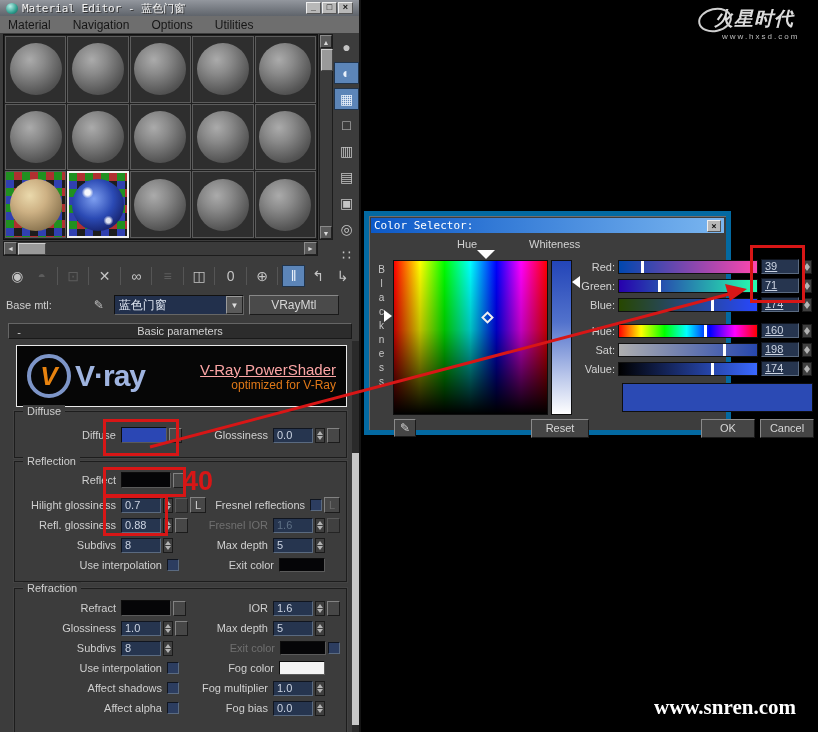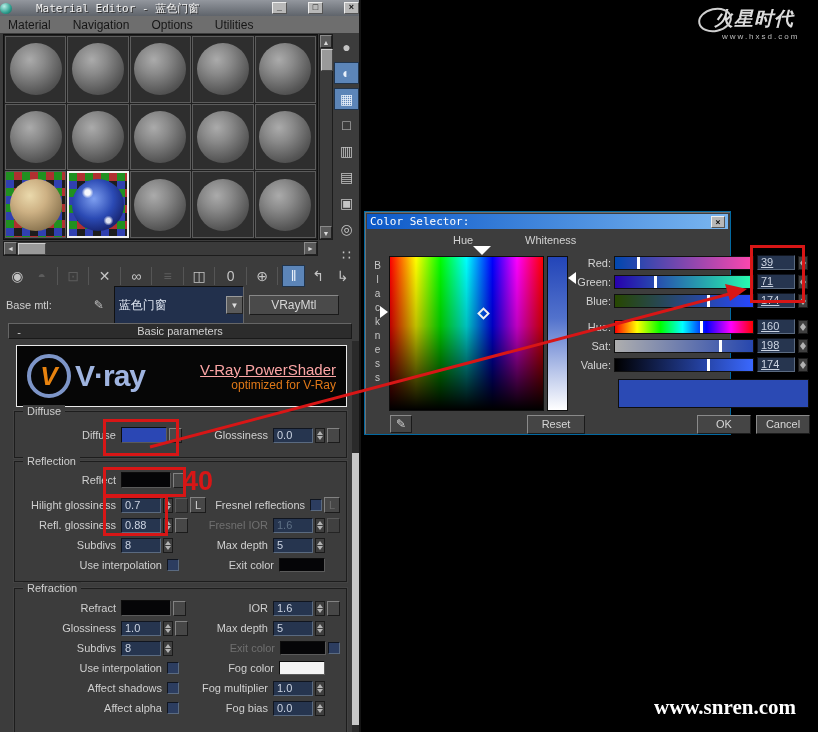--- a/index.html
+++ b/index.html
@@ -4,21 +4,21 @@
 <style>
   * { margin:0; padding:0; box-sizing:border-box; }
   html,body { width:818px; height:732px; background:#000; overflow:hidden;
     font-family:"Liberation Sans", sans-serif; font-size:11px; color:#cfcfcf; }
 
   
   #med { position:absolute; left:0; top:0; width:361px; height:732px;
     background:#3c3c3c; border-right:2px solid #141414; }
   #titlebar { position:absolute; left:0; top:0; width:100%; height:16px;
     background:linear-gradient(180deg,#93979e,#5f646b);
-    display:flex; align-items:center; padding:0 0;gap:20px; }
+    display:flex; align-items:center; padding:0 6px; }
   #titlebar .ticon { width:12px; height:11px; border-radius:50%;
     background:radial-gradient(circle at 35% 30%, #b8f0e8, #2e9e8e 60%, #115a50); margin-right:4px; }
   #titlebar .ttext { flex:1; font-family:"DejaVu Sans Mono", monospace; font-size:11px;
     color:#f2f2f2; text-shadow:1px 1px 0 #333; white-space:nowrap; overflow:hidden; }
   .winbtn { width:15px; height:12px; margin-left:1px; background:#b8b8b8;
     border:1px solid; border-color:#eee #555 #555 #eee; color:#111; font-size:9px;
     line-height:9px; text-align:center; font-weight:bold; }
   #menubar { position:absolute; left:0; top:16px; width:100%; height:17px;
     background:#6e6e6e; display:flex; align-items:center; gap:22px; padding:0 8px; }
   #menubar span { color:#161616; font-size:12px; 
@@ -69,21 +69,21 @@
     display:flex; align-items:center; gap:2px; padding:0 4px; }
   #mtools .tbtn { width:24px; height:22px; font-size:14px; }
   .tsep { width:1px; height:18px; background:#2a2a2a; border-right:1px solid #555; margin:0 2px; }
 
   
   #baserow { position:absolute; left:0; top:292px; width:358px; height:26px;
     display:flex; align-items:center; gap:6px; padding:0 6px; }
   #pickbtn { width:18px; height:18px; font-size:12px; margin-left:32px; }
   #mtlname { width:130px; height:20px; background:#22304c; border:1px solid;
     border-color:#111 #666 #666 #111; color:#dfe6f2; display:flex; align-items:center;
-    padding:18px 4px; font-size:12px; }
+    padding:0 4px; font-size:12px; }
   #ddbtn { width:17px; height:18px; font-size:8px; margin-left:-24px; background:#5a5a5a;
     border:1px solid; border-color:#9a9a9a #222 #222 #9a9a9a; color:#ddd;
     display:flex; align-items:center; justify-content:center; }
   #typebtn { width:90px; height:20px; background:#4a4a4a; border:1px solid;
     border-color:#888 #1a1a1a #1a1a1a #888; color:#d6d6d6; font-size:12px; text-align:center; line-height:18px; }
 
   
   #rollout { position:absolute; left:8px; top:323px; width:344px; height:16px;
     background:#2c2c2c; border:1px solid; border-color:#666 #191919 #191919 #666;
     color:#d2d2d2; text-align:center; line-height:14px; font-size:11px; }
@@ -144,21 +144,21 @@
 
   #grp-diffuse { top:411px; height:47px; }
   #grp-reflection { top:461px; height:121px; }
   #grp-refraction { top:588px; height:154px; }
   #grp-diffuse .prow { margin-top:13px; }
   #grp-reflection .prow1 { margin-top:8px; margin-bottom:5px; }
   #grp-refraction .prow1 { margin-top:9px; }
 
   
   #cs { position:absolute; left:364px; top:211px; width:367px; height:224px;
-    background:#3d3d3d; border:1px solid #0369a1;
+    background:#3d3d3d; border:5px solid #0369a1;
     box-shadow:inset 1px 1px 0 #6e6e6e; }
   #cs-title { position:absolute; left:2px; top:2px; right:2px; height:15px;
     background:linear-gradient(90deg,#0c59c8,#7ab6f0);
     display:flex; align-items:center; padding:0 3px;
     font-family:"DejaVu Sans Mono", monospace; color:#fff; font-size:11px; }
   #cs-close { margin-left:auto; width:14px; height:12px; background:#b8b8b8;
     border:1px solid; border-color:#eee #555 #555 #eee; color:#111; font-size:9px;
     line-height:10px; text-align:center; font-weight:bold; }
   #cs .hdr { position:absolute; top:22px; color:#d2d2d2; }
   #hue-marker { position:absolute; left:108px; top:34px; width:0; height:0;

